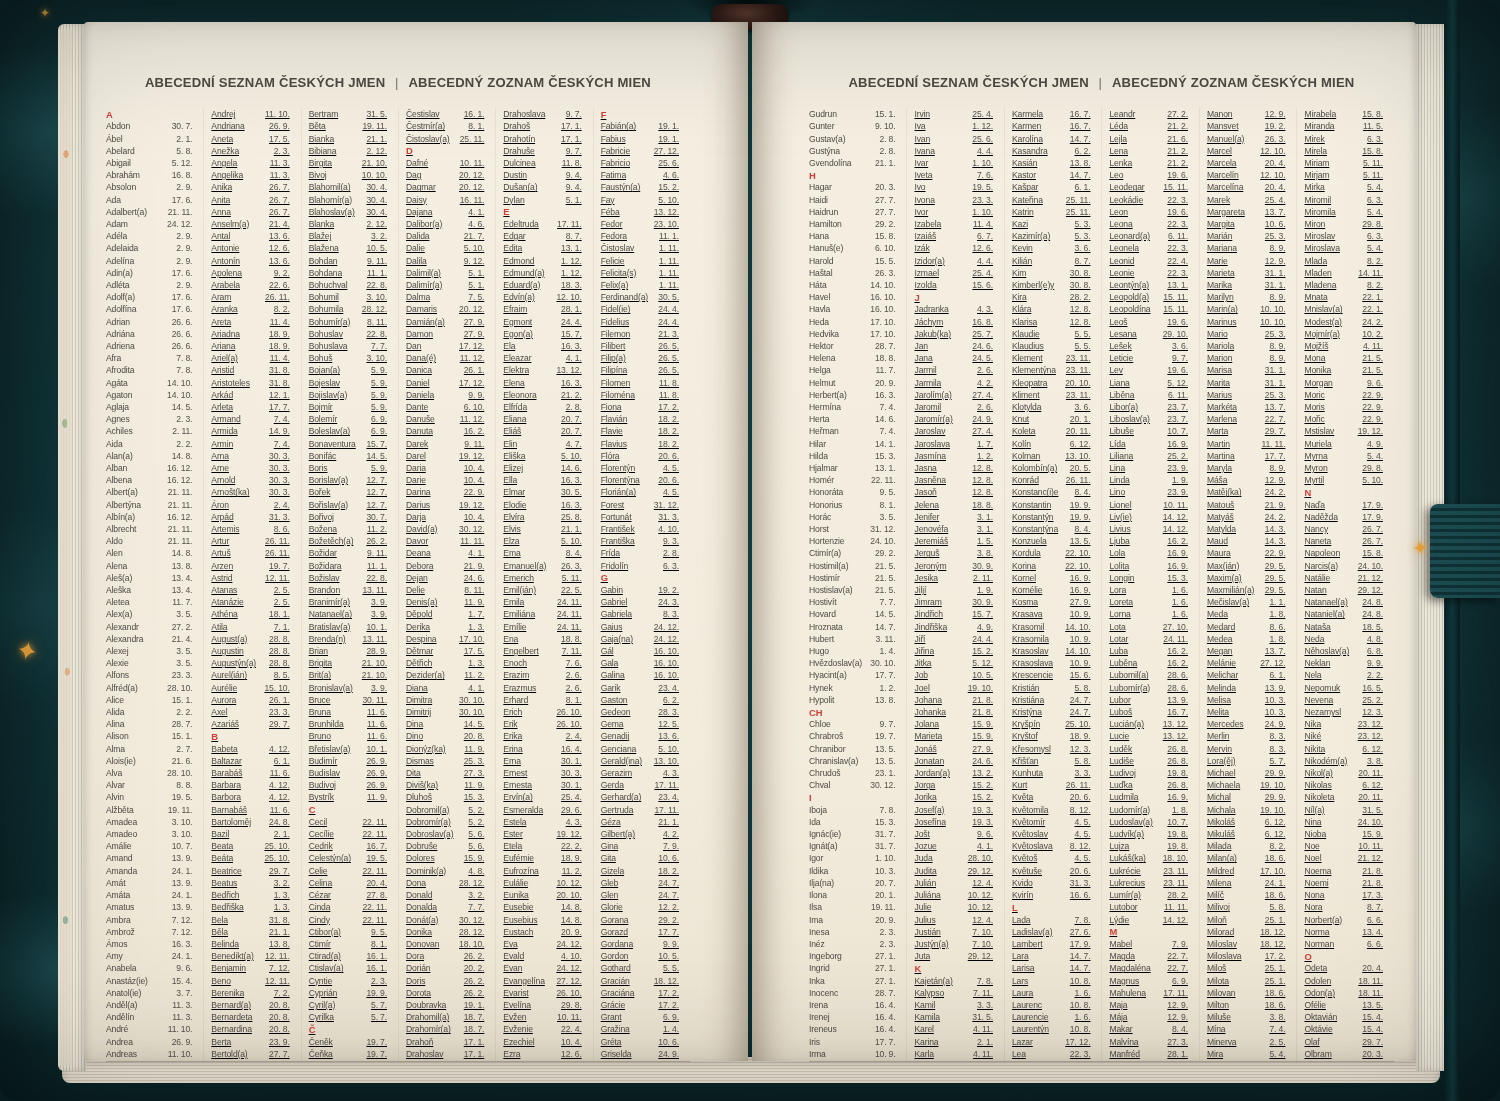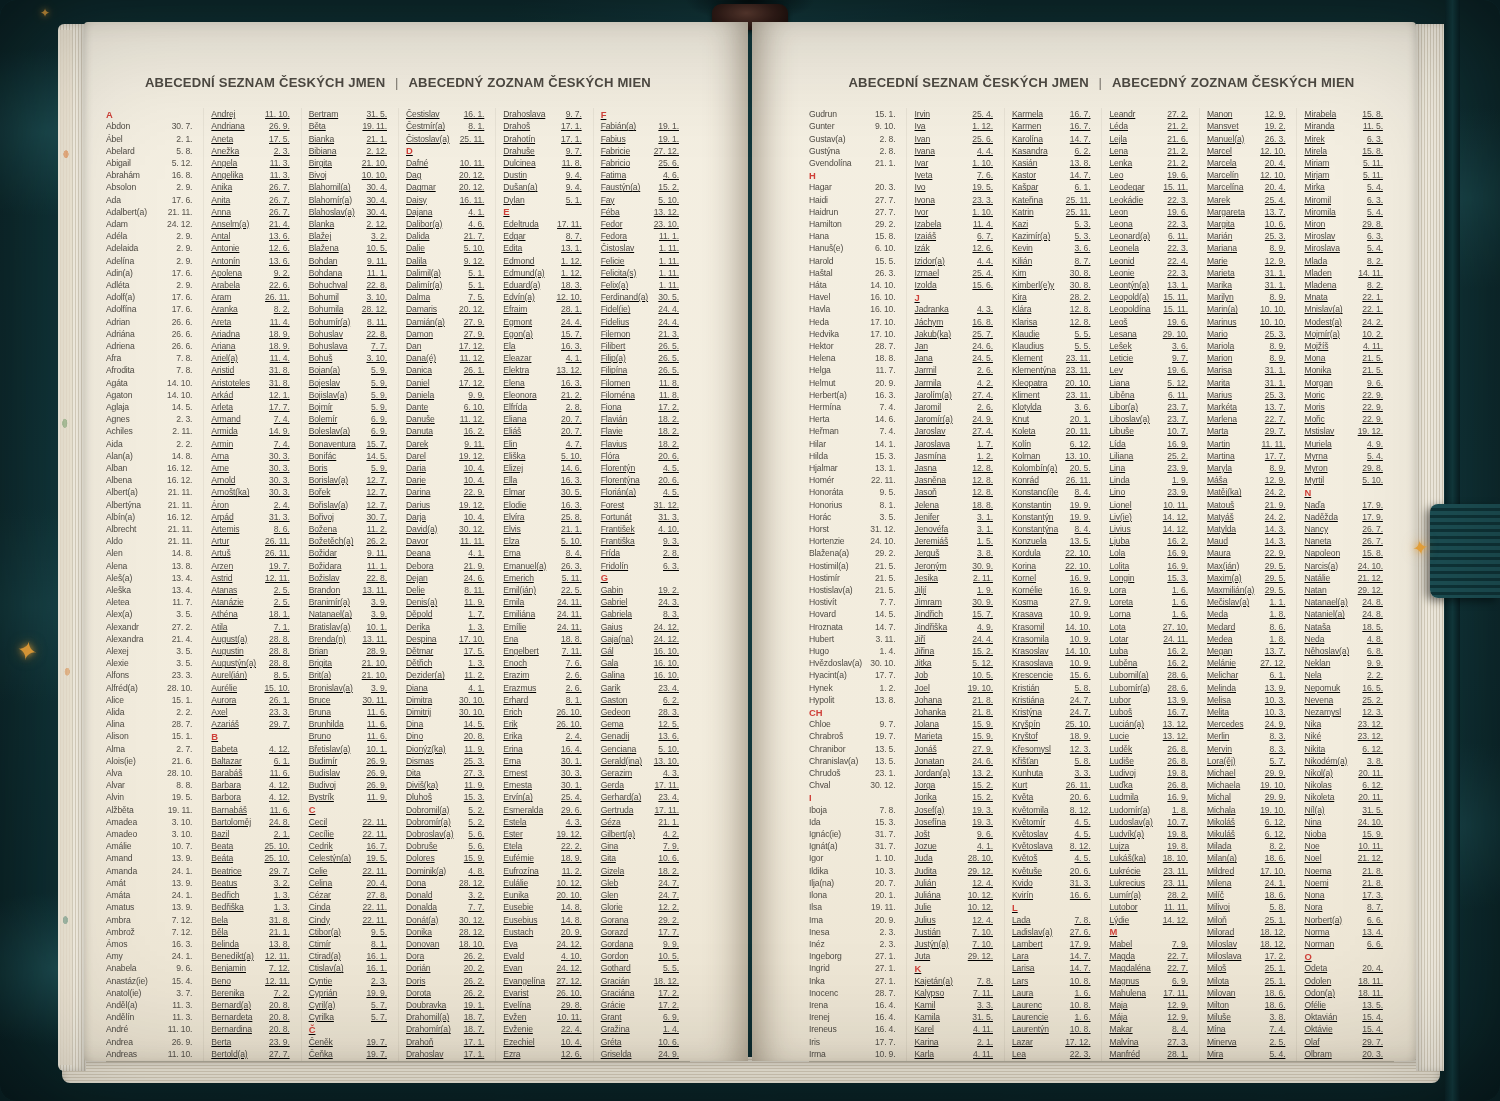--- a/index.html
+++ b/index.html
@@ -2098,21 +2098,21 @@
             </div>
             <div class="row">
               <span class="nm">Horst</span>
               <span class="dt">31. 12.</span>
             </div>
             <div class="row">
               <span class="nm">Hortenzie</span>
               <span class="dt">24. 10.</span>
             </div>
             <div class="row">
-              <span class="nm">Blažena(a)</span>
+              <span class="nm">Ctimír(a)</span>
               <span class="dt">29. 2.</span>
             </div>
             <div class="row">
               <span class="nm">Hostimil(a)</span>
               <span class="dt">21. 5.</span>
             </div>
             <div class="row">
               <span class="nm">Hostimír</span>
               <span class="dt">21. 5.</span>
             </div>

